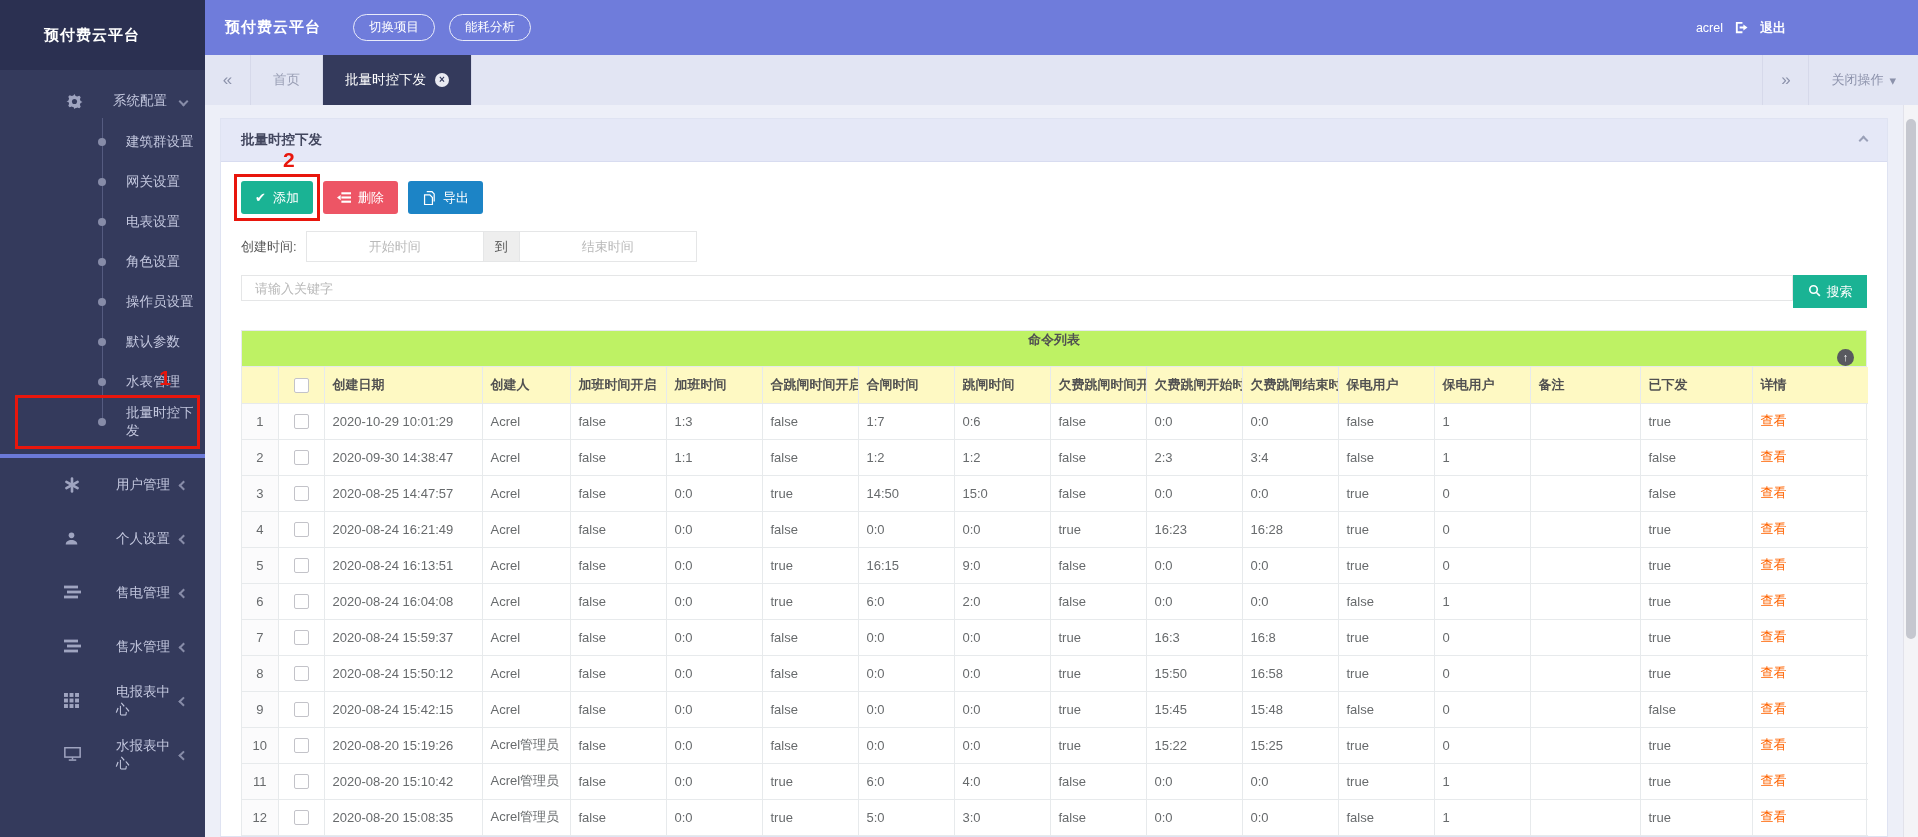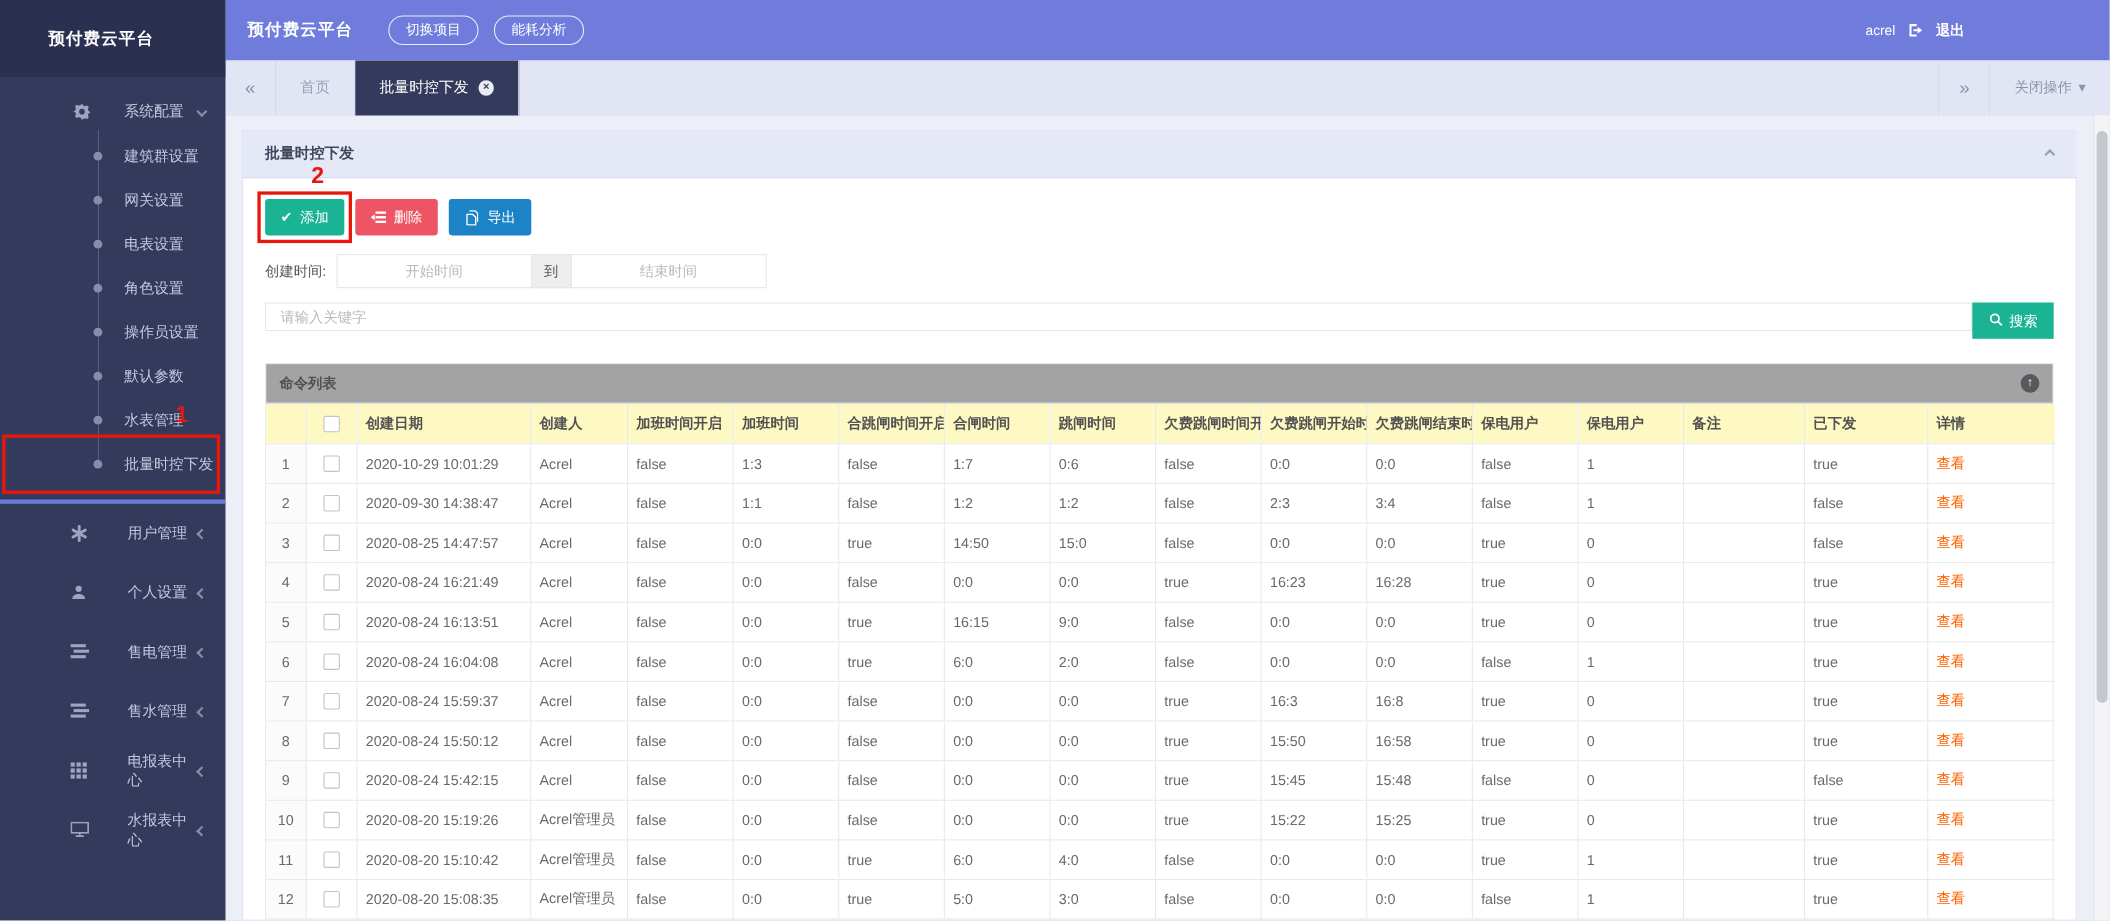--- a/index.html
+++ b/index.html
@@ -15,21 +15,21 @@
     display:flex; align-items:center; padding-left:44px; letter-spacing:1px; }
   .side-nav { padding-top:10px; color:#c3c7de; font-size:13.5px; }
   .menu-top { height:42px; display:flex; align-items:center; padding:0 18px 0 66px; cursor:pointer; }
   .menu-top .micon { width:17px; height:17px; color:#9fa4c0; flex:0 0 auto; }
   .menu-top .lbl { margin-left:30px; }
   .chev { width:7px; height:7px; border-right:2px solid #878ca8; border-bottom:2px solid #878ca8; display:inline-block; }
   .chev-down { transform:rotate(45deg); }
   .chev-left { transform:rotate(135deg); }
   .chev-up   { transform:rotate(-135deg); }
   .ml-auto { margin-left:auto; }
-  .submenu { list-style:none; position:relative; }
+  .submenu { list-style:none; position:relative;margin-left:13px; }
   .submenu::before { content:""; position:absolute; left:89px; top:-4px; bottom:20px; width:1px; background:#555b80; }
   .submenu li { height:40px; display:flex; align-items:center; padding-left:113px; position:relative; cursor:pointer; }
   .submenu li::before { content:""; position:absolute; left:85px; top:50%; margin-top:-4px; width:8px; height:8px;
     border-radius:50%; background:#8archive0; background:#8archive; background:#878ca8; z-index:1; }
   .menu-divider { height:4px; background:#6b79d8; margin-top:12px; }
   .groups { list-style:none; }
   .groups li { height:54px; display:flex; align-items:center; padding:0 18px 0 64px; cursor:pointer; }
   .groups .gicon { width:19px; height:17px; color:#9fa4c0; flex:0 0 auto; }
   .groups .lbl { margin-left:33px; }
   
@@ -83,22 +83,22 @@
     outline:none; font-family:inherit; background:#fff; }
   .dinput::placeholder { color:#b9b9b9; }
   .to-box { height:31px; line-height:29px; padding:0 11px; background:#eee; border:1px solid #e5e6e7; margin:0 -1px; z-index:1; }
   .search-row { margin-top:13px; display:flex; }
   .sinput { flex:1; height:15px; border:1px solid #e5e6e7; padding:12px 13px; font-size:13px; color:#555; outline:none; font-family:inherit; }
   .sinput::placeholder { color:#b9b9b9; }
   .btn-search { width:74px; height:33px; background:#1ab394; border:none; color:#fff; font-size:13px;
     display:flex; align-items:center; justify-content:center; gap:6px; cursor:pointer; font-family:inherit; }
   
   .tablebox { margin-top:22px; border:1px solid #e7eaec; border-bottom:none; }
-  .tb-head { height:36px; background:#a3a3a3; border-bottom:1px solid #e7eaec; display:flex; align-items:center;
-    padding:0 12px; font-size:13px; font-weight:bold; color:#515151; }
+  .tb-head { height:36px; background:#bef264; border-bottom:1px solid #e7eaec; display:flex; align-items:center;
+    padding:0 12px; font-size:13px; font-weight:bold; color:#515151;flex-direction:column; }
   .up-circle { margin-left:auto; width:17px; height:17px; border-radius:50%; background:#58595f; color:#fff;
     font-size:11px; line-height:17px; text-align:center; cursor:pointer; }
   table { width:100%; border-collapse:collapse; table-layout:fixed; font-size:13px; color:#676a6c; }
   th, td { height:36px; padding:0 4px 0 8px; text-align:left; white-space:nowrap; overflow:hidden;
     border-bottom:1px solid #e7eaec; border-left:1px solid #e7eaec; }
   th:first-child, td:first-child { border-left:none; }
   thead th { background:#fef9c3; color:#515151; font-weight:bold; }
   td.idx { background:#fbfbfc; text-align:center; padding:0; color:#676a6c; }
   th.cbc, td.cbc { text-align:center; padding:0; }
   .cb { width:15px; height:15px; border:1px solid #c3c3c9; border-radius:2px; background:#fff; display:inline-block;

